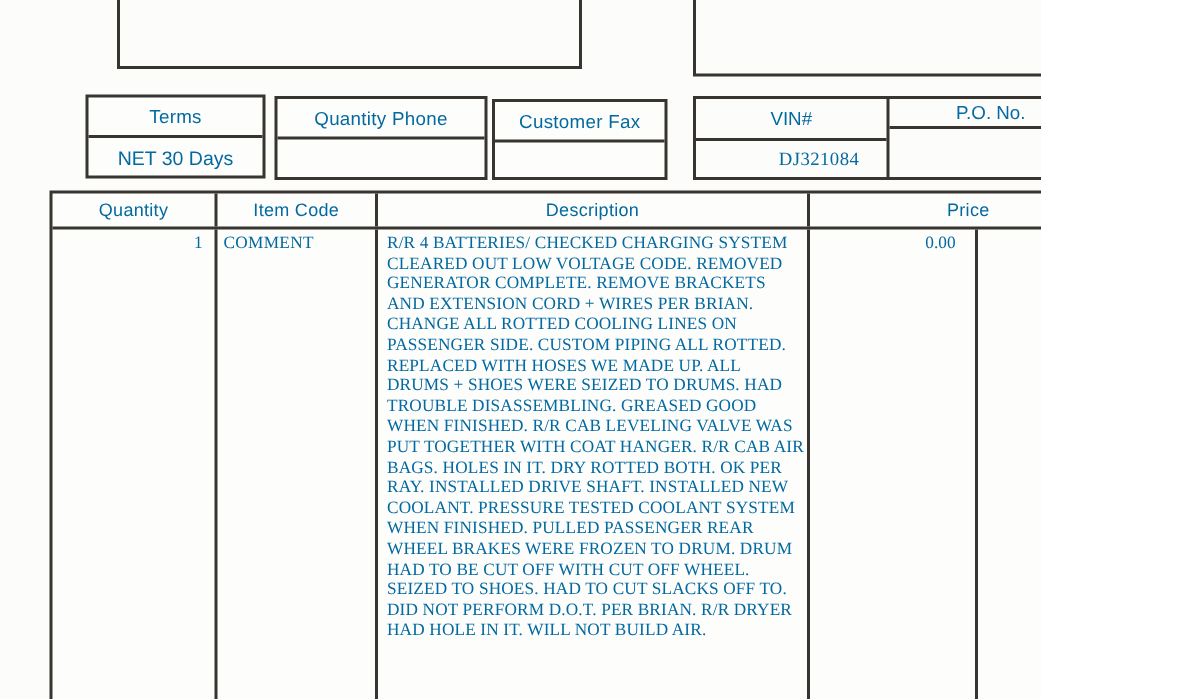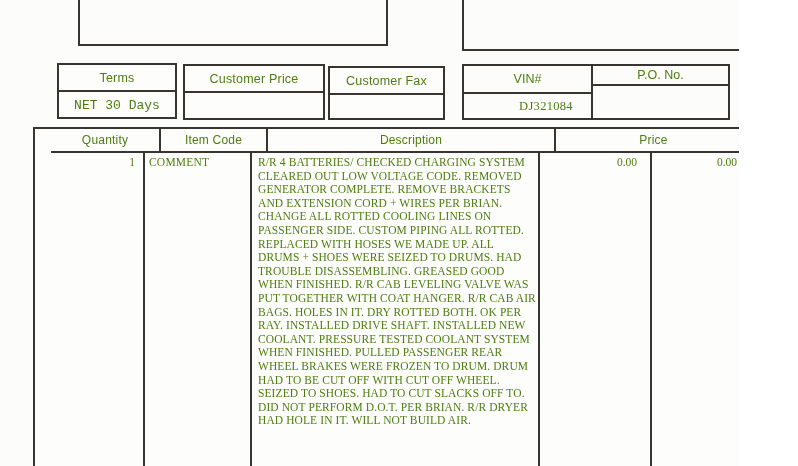--- a/index.html
+++ b/index.html
@@ -3,22 +3,21 @@
 <meta charset="utf-8">
 <style>
   html, body { margin: 0; padding: 0; background: #ffffff; }
   .page {
     position: relative;
     width: 694px;
     height: 466px;
     background: #fcfcfa;
     overflow: hidden;
     font-family: "Liberation Sans", sans-serif;
-    color: #4d7c0f;
-    padding-left: 45px;
+    color: #0369a1;
   }
   
   .fbox {
     position: absolute;
     border: 2px solid #383430;
     background: transparent;
     box-sizing: border-box;
   }
   .infobox { background: #fdfdfb; }
   .infobox .hd {
@@ -30,21 +29,21 @@
     justify-content: center;
     font-size: 12.5px;
     letter-spacing: 0.2px;
   }
   .infobox .val {
     box-sizing: border-box;
     height: 26px;
     display: flex;
     align-items: center;
     justify-content: center;
-    font-family: Liberation Mono, monospace;
+    font-family: Liberation Sans, sans-serif;
     font-size: 13px;
   }
   
   .vinpo { display: flex; }
   .vinpo .col { box-sizing: border-box; display: flex; flex-direction: column; }
   .vinpo .col.first { border-right: 2px solid #383430; }
   .vinpo .hd {
     box-sizing: border-box;
     height: 28px;
     border-bottom: 2px solid #383430;
@@ -72,21 +71,20 @@
     box-sizing: border-box;
     display: flex;
     flex-direction: column;
     background: #fdfdfb;
   }
   .thead {
     display: flex;
     height: 24px;
     border-bottom: 2px solid #383430;
     box-sizing: border-box;
-    margin-left: 16px;
   }
   .tbody { display: flex; flex: 1; }
   .c-qty   { width: 110px; }
   .c-code  { width: 107px; text-align: right; }
   .c-desc  { width: 288px; }
   .c-price { width: 112px; }
   .c-amt   { flex: 1; }
   .thead > div {
     box-sizing: border-box;
     display: flex;
@@ -132,21 +130,21 @@
 
   <div class="fbox" style="left:78px; top:-24px; width:310px; height:70px;"></div>
   <div class="fbox" style="left:462px; top:-26px; width:290px; height:77px;"></div>
 
   <div class="fbox infobox" style="left:57px; top:63px; width:120px; height:56px;">
     <div class="hd">Terms</div>
     <div class="val">NET 30 Days</div>
   </div>
 
   <div class="fbox infobox" style="left:183px; top:64px; width:142px; height:56px;">
-    <div class="hd">Customer Price</div>
+    <div class="hd">Quantity Phone</div>
     <div class="val"></div>
   </div>
 
   <div class="fbox infobox" style="left:328px; top:66px; width:117px; height:54px;">
     <div class="hd">Customer Fax</div>
     <div class="val"></div>
   </div>
 
   <div class="fbox vinpo" style="left:462px; top:64px; width:268px; height:56px;">
     <div class="col first" style="width:129px;">

